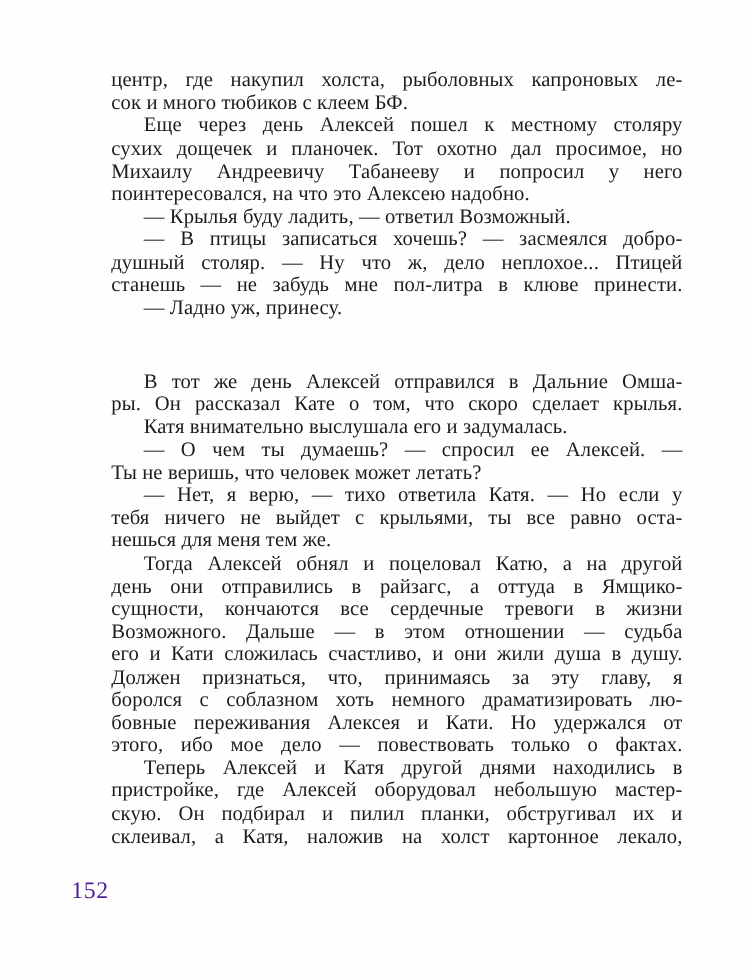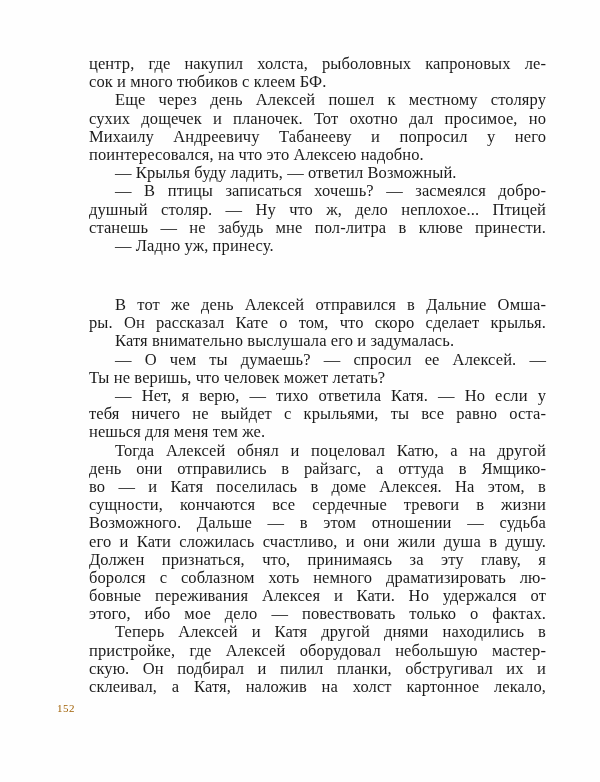--- a/index.html
+++ b/index.html
@@ -32,23 +32,23 @@
     text-align: justify;
     text-align-last: justify;
     text-justify: inter-word;
   }
   .ind { text-indent: 26px; font-family: Liberation Serif, serif; }
   .section-gap { height: 41px; }
   .pagenum {
     position: absolute;
     left: 57px;
     top: 702px;
-    font-size: 11px;
+    font-size: 19px;
     letter-spacing: 0.5px;
-    color: #a16207;
+    color: #4c1d95;
   }
 </style>
 </head>
 <body>
 
 <div class="page">
   <div class="textblock">
 
     <div class="para">
       <div class="ln j">центр, где накупил холста, рыболовных капроновых ле-</div>
@@ -94,21 +94,20 @@
 
     <div class="para">
       <div class="ln j ind">— Нет, я верю, — тихо ответила Катя. — Но если у</div>
       <div class="ln j">тебя ничего не выйдет с крыльями, ты все равно оста-</div>
       <div class="ln">нешься для меня тем же.</div>
     </div>
 
     <div class="para">
       <div class="ln j ind">Тогда Алексей обнял и поцеловал Катю, а на другой</div>
       <div class="ln j">день они отправились в райзагс, а оттуда в Ямщико-</div>
-      <div class="ln j">во — и Катя поселилась в доме Алексея. На этом, в</div>
       <div class="ln j">сущности, кончаются все сердечные тревоги в жизни</div>
       <div class="ln j">Возможного. Дальше — в этом отношении — судьба</div>
       <div class="ln j">его и Кати сложилась счастливо, и они жили душа в душу.</div>
       <div class="ln j">Должен признаться, что, принимаясь за эту главу, я</div>
       <div class="ln j">боролся с соблазном хоть немного драматизировать лю-</div>
       <div class="ln j">бовные переживания Алексея и Кати. Но удержался от</div>
       <div class="ln j">этого, ибо мое дело — повествовать только о фактах.</div>
     </div>
 
     <div class="para">

